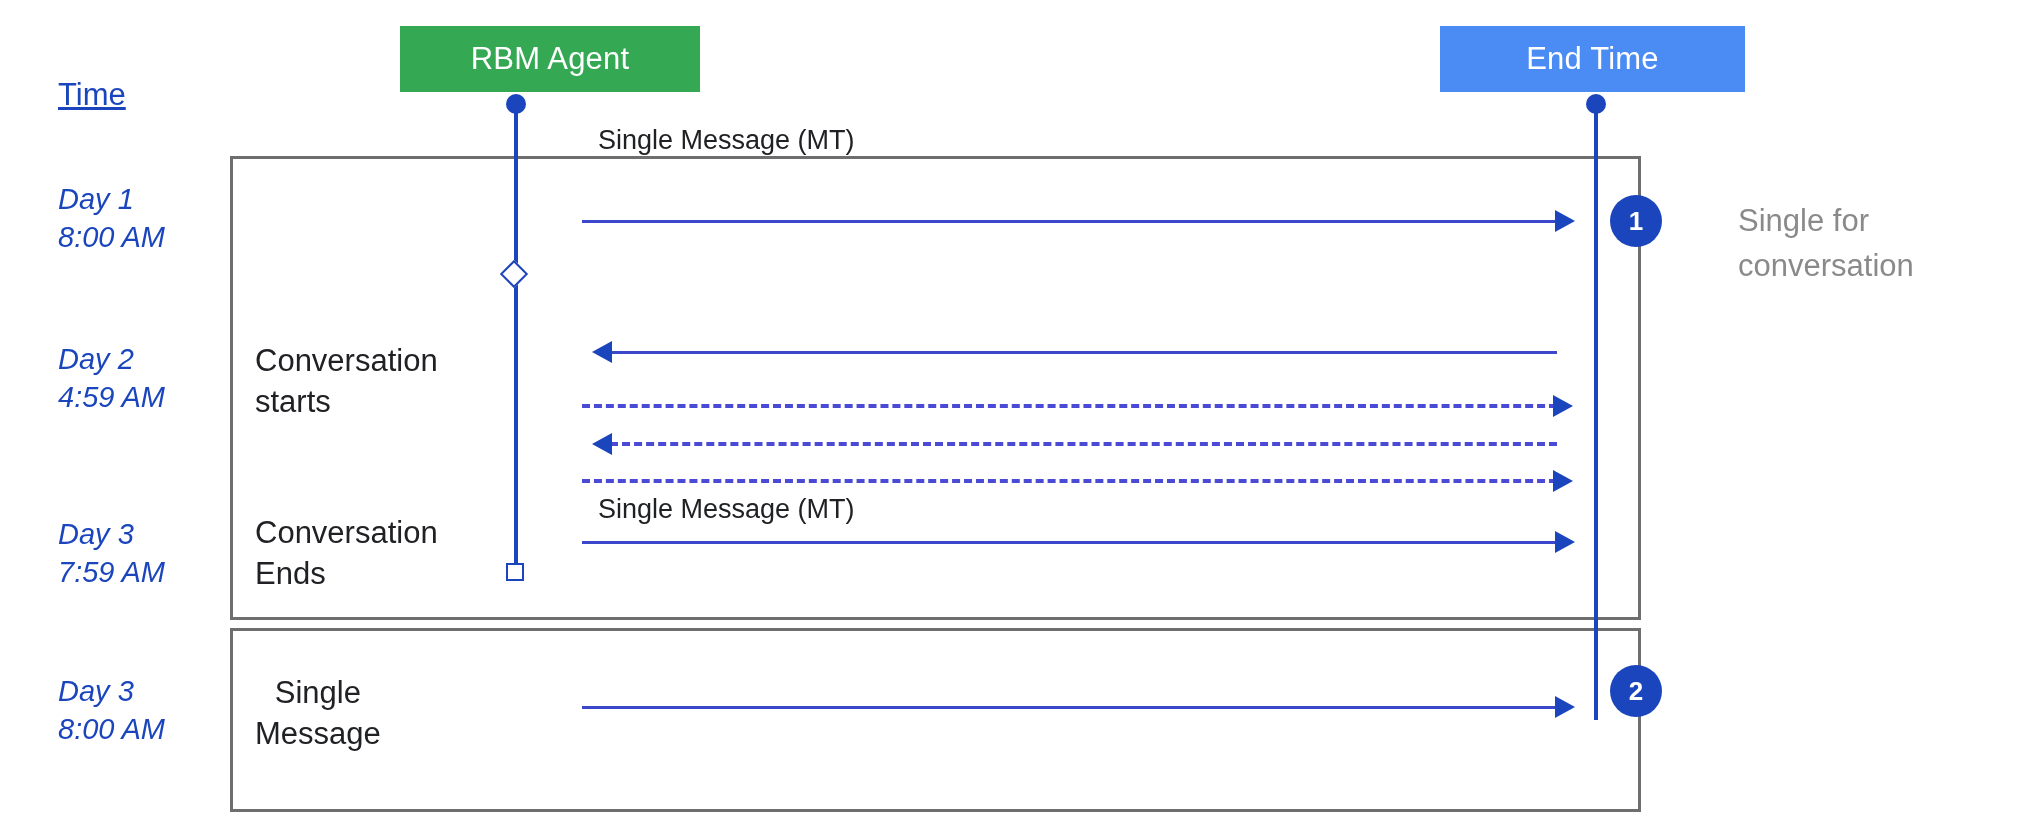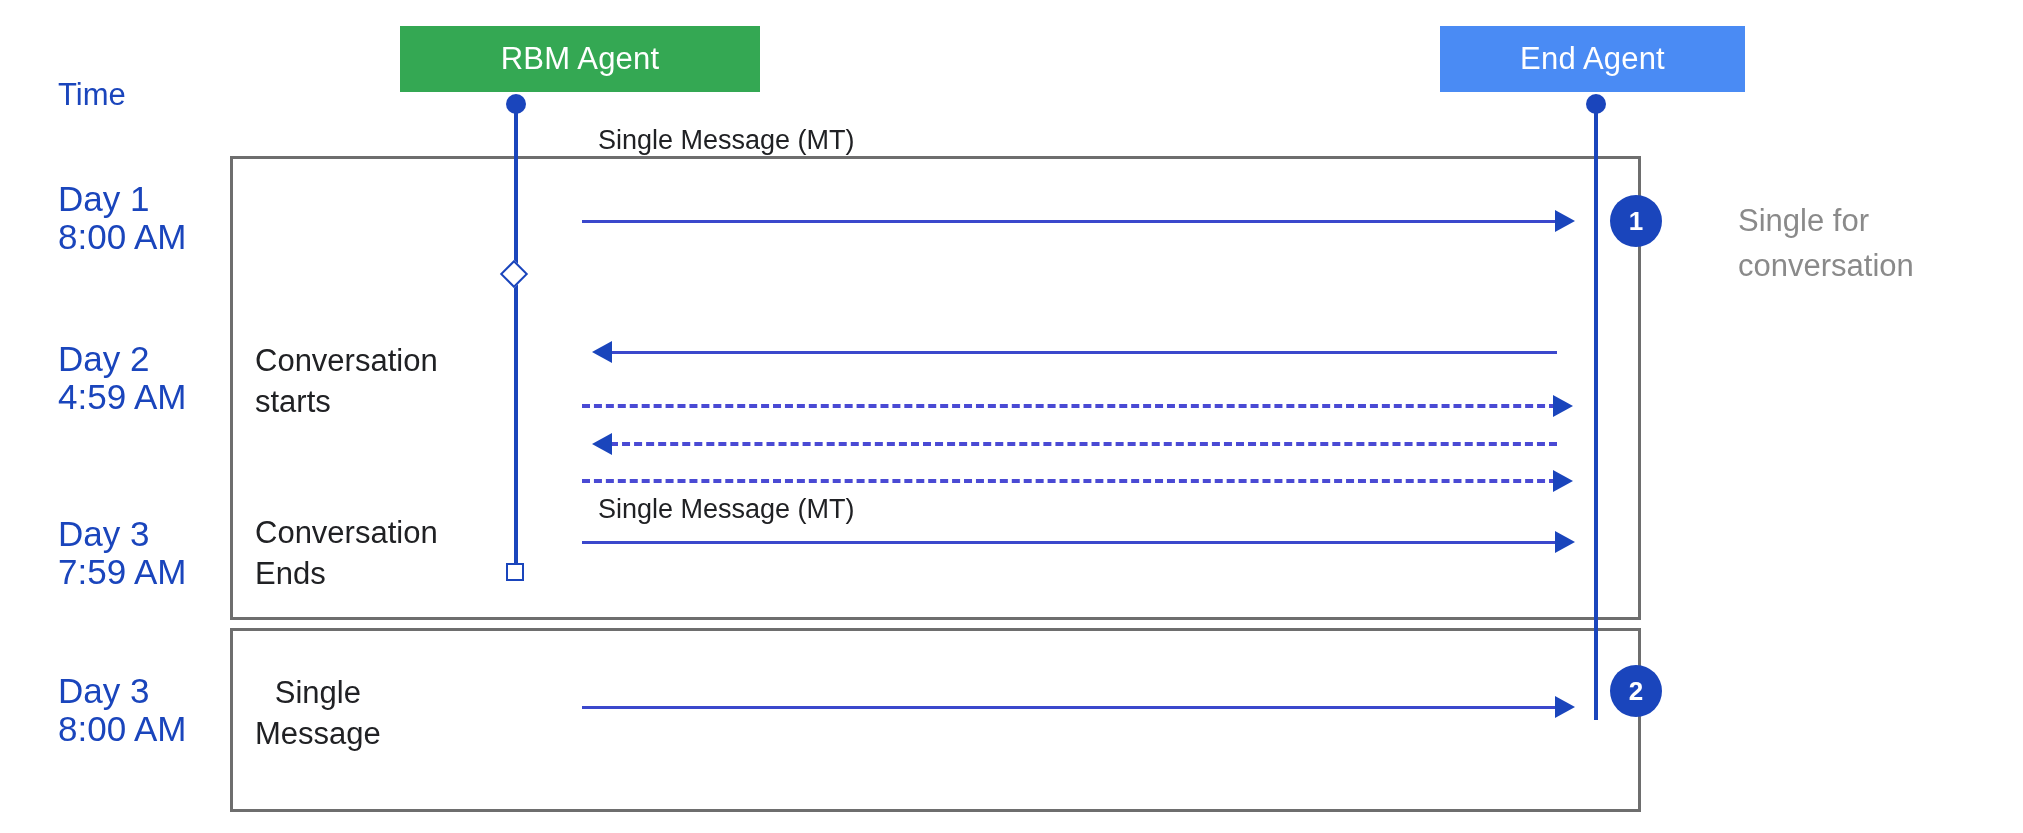--- a/index.html
+++ b/index.html
@@ -22,21 +22,21 @@
   .actor-box {
     position: absolute;
     display: flex;
     align-items: center;
     justify-content: center;
     color: #ffffff;
     font-size: 31px;
     letter-spacing: .2px;
   }
   #actor-agent {
-    left: 400px; top: 26px; width: 360px; height: 66px;
+    left: 400px; top: 26px; width: 300px; height: 66px;
     background: #34A853;
   }
   #actor-user {
     left: 1440px; top: 26px; width: 305px; height: 66px;
     background: #4A8BF4;
   }
 
   
   .lifeline {
     position: absolute;
@@ -79,29 +79,31 @@
     border: 3px solid #6E6E6E;
     background: transparent;
   }
   #group-conversation { left: 230px; top: 156px; width: 1405px; height: 458px; }
   #group-single       { left: 230px; top: 628px; width: 1405px; height: 178px; }
 
   
   .time-label {
     position: absolute;
     color: #1A45BC;
-    font-size: 35px;
+    font-size: 29px;
     line-height: 38px;
     white-space: pre-line;
+    font-style: italic;
   }
   #time-heading {
     position: absolute;
     left: 58px; top: 77px;
     color: #1A45BC;
     font-size: 31px;
+    text-decoration: underline;
   }
   #time-0 { left: 58px; top: 180px; }
   #time-1 { left: 58px; top: 340px; }
   #time-2 { left: 58px; top: 515px; }
   #time-3 { left: 58px; top: 672px; }
 
   
   .phase-label {
     position: absolute;
     color: #202124;
@@ -204,21 +206,21 @@
 starts</div>
   <div class="phase-label" id="phase-1">Conversation
 Ends</div>
   <div class="phase-label" id="phase-2">Single
 Message</div>
 
   <div class="actor-box" id="actor-agent">
     <span>RBM Agent</span>
   </div>
   <div class="actor-box" id="actor-user">
-    <span>End Agent</span>
+    <span>End Time</span>
   </div>
 
   <div class="lifeline-head" id="lifeline-head-agent"></div>
   <div class="lifeline" id="lifeline-agent"></div>
   <div class="lifeline-head" id="lifeline-head-user"></div>
   <div class="lifeline" id="lifeline-user"></div>
 
   <div class="arrow-label" style="left:598px; top:125px;">Single Message (MT)</div>
   <div class="arrow" style="left:582px; top:220px; width:975px;"></div>
   <div class="arrowhead right" style="left:1555px; top:210px;"></div>

